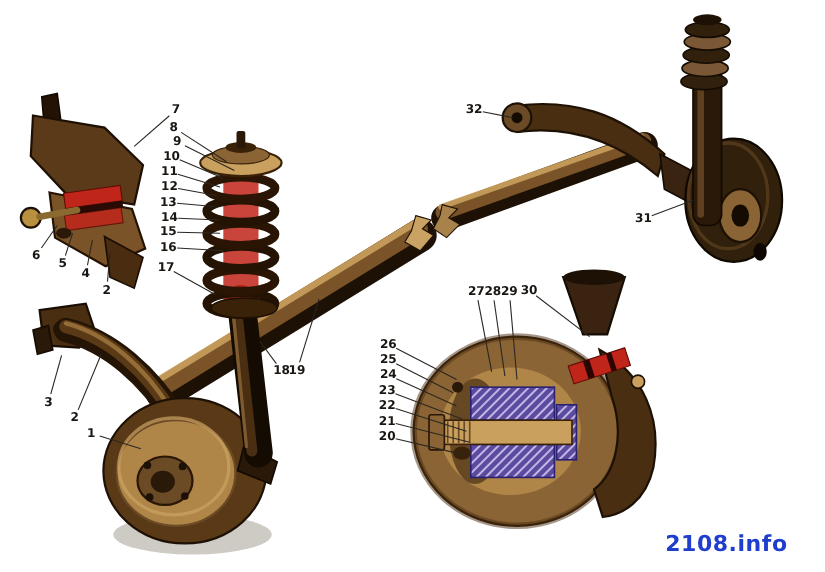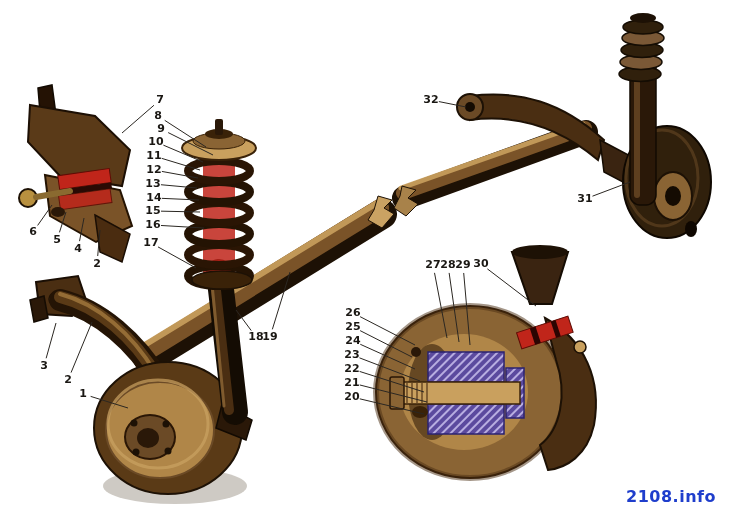--- a/index.html
+++ b/index.html
@@ -12,21 +12,21 @@
     overflow:hidden;font-family:"DejaVu Sans","Liberation Sans",sans-serif;
   }
   .scene{position:absolute;inset:0;}
   .callout-label{
     font-family:"DejaVu Sans","Liberation Sans",sans-serif;
     font-size:11px;font-weight:600;fill:var(--ink);
   }
   .leader{stroke:var(--leader);stroke-width:1;fill:none;}
   .watermark{
     position:absolute;right:34px;bottom:14px;
-    font-size:16px;font-weight:bold;letter-spacing:.5px;
+    font-size:20px;font-weight:bold;letter-spacing:.5px;
     color:var(--watermark-blue);
   }
 </style>
 </head>
 <body>
 
 <div class="stage">
 
   <svg id="scene" class="scene" viewBox="0 0 750 520">
     <defs>

